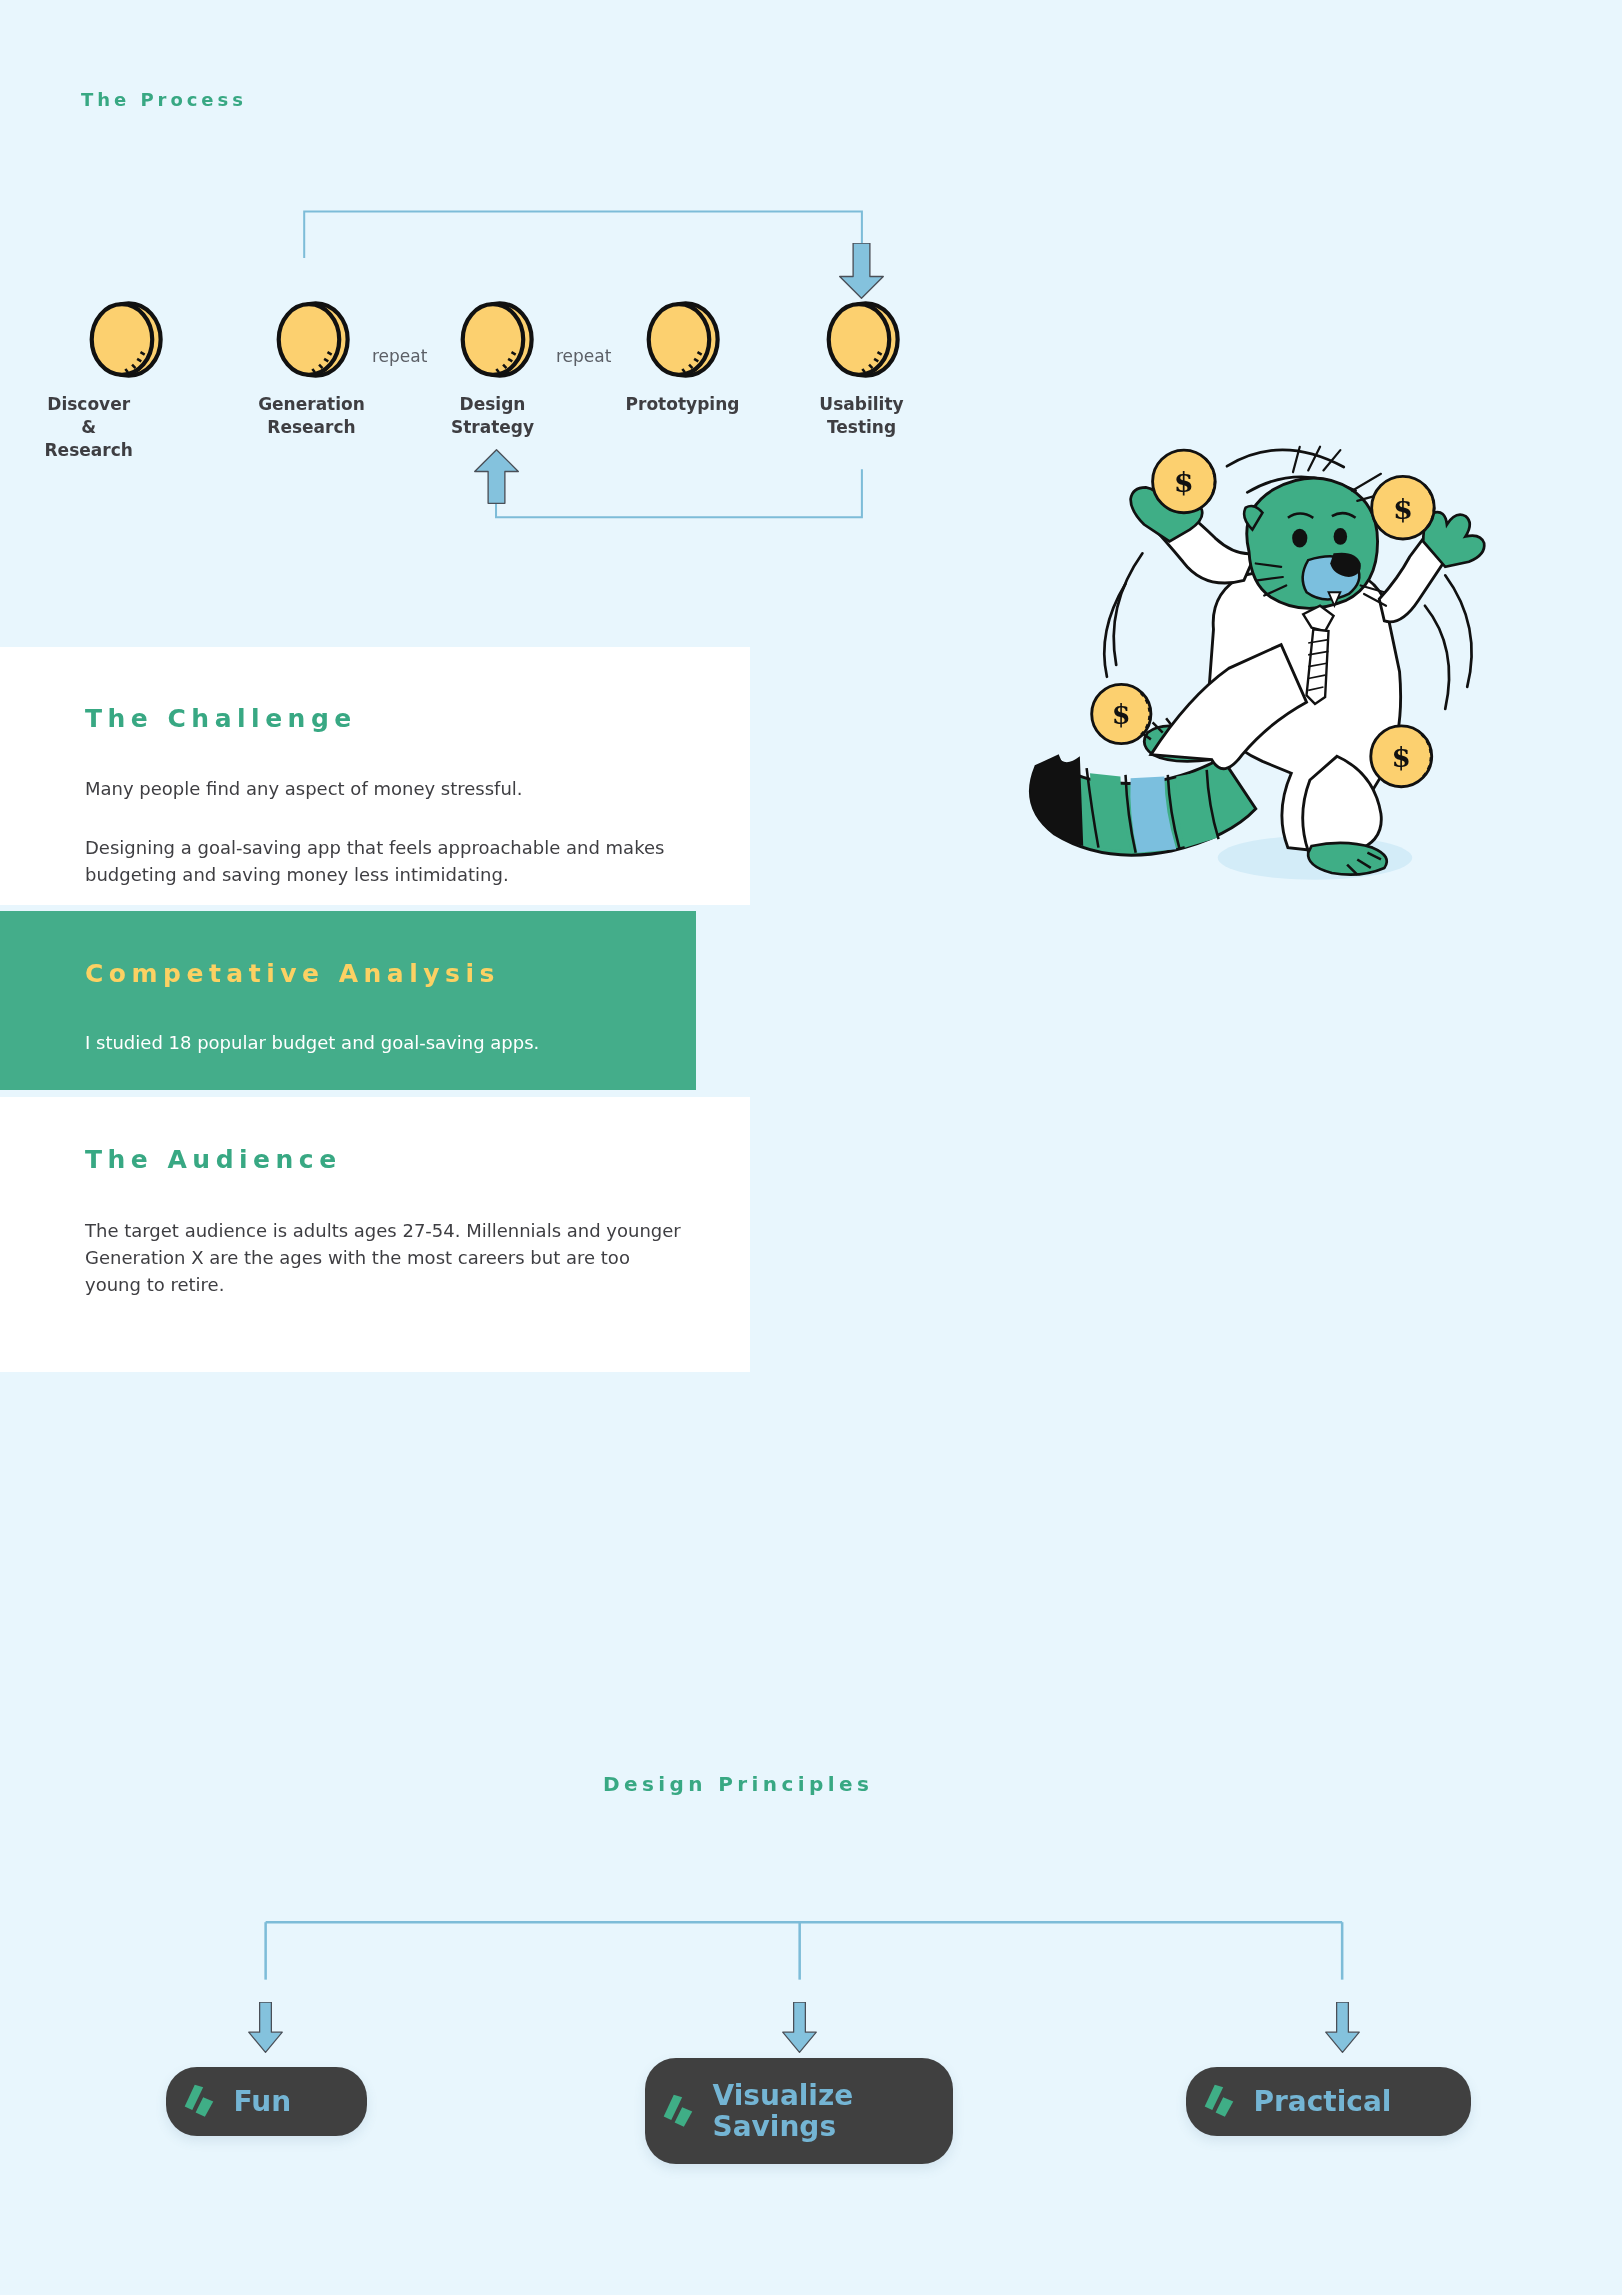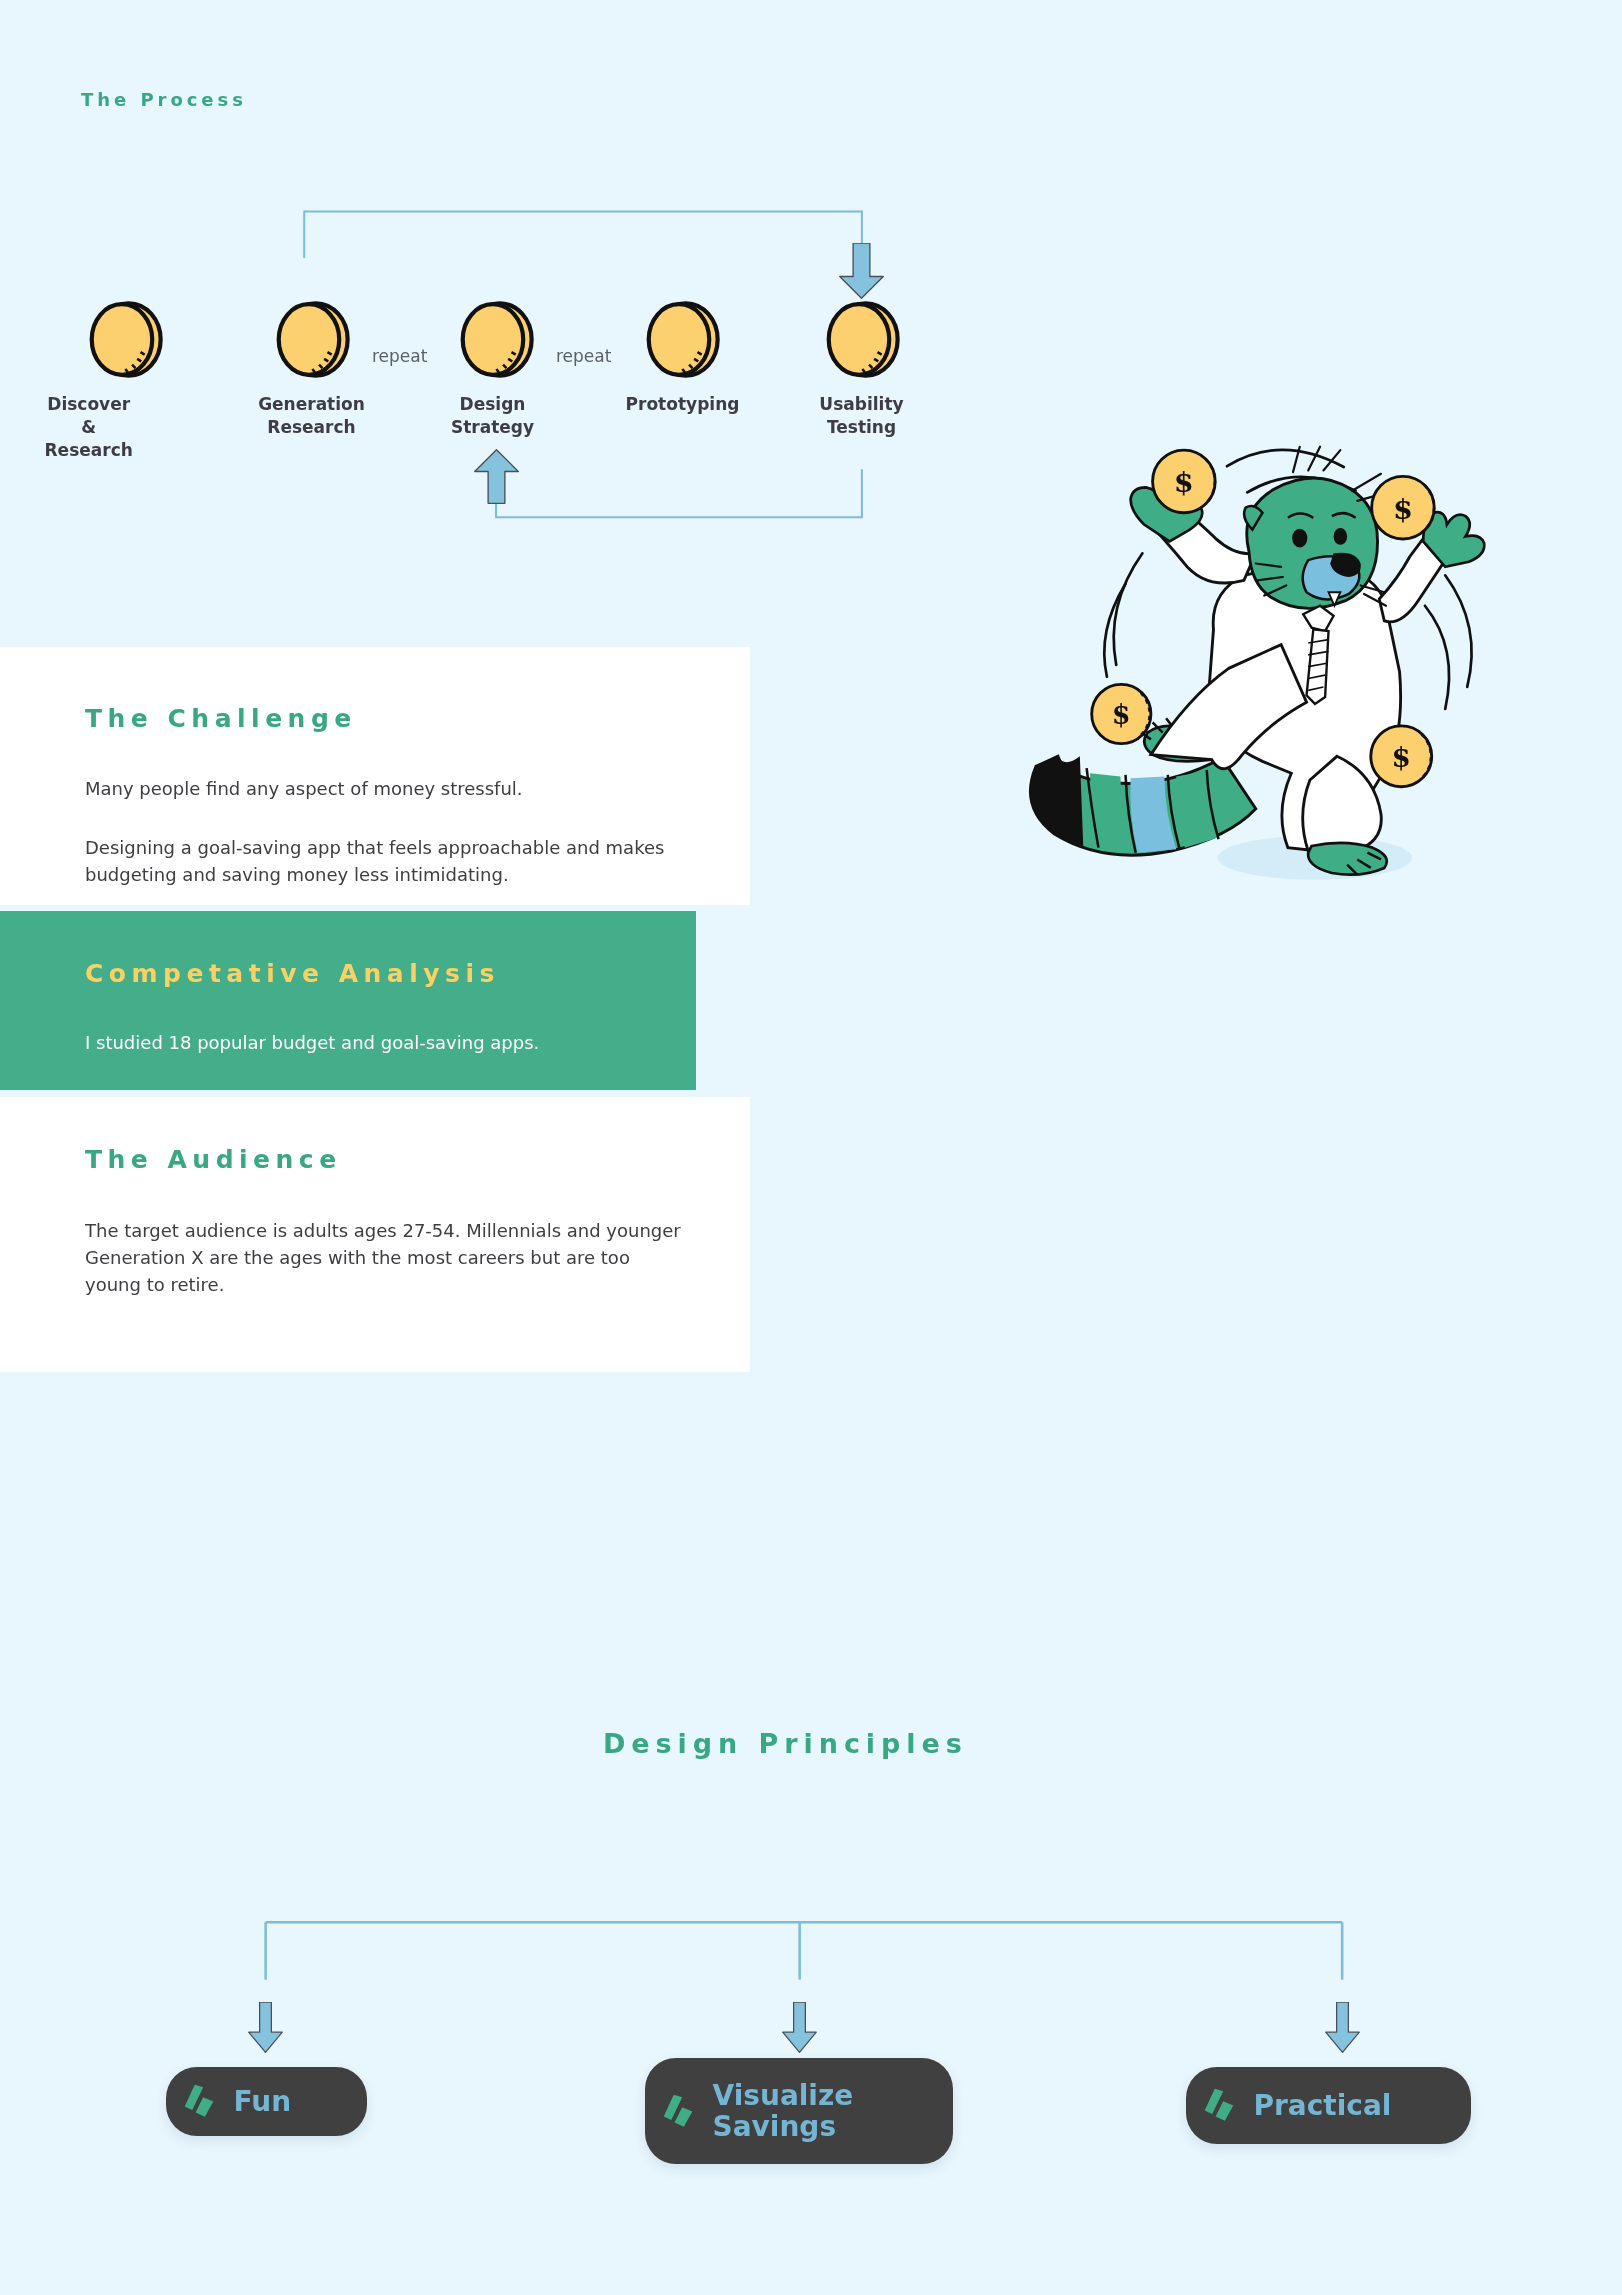--- a/index.html
+++ b/index.html
@@ -84,21 +84,21 @@
 
   
   #interviews{position:absolute;left:723px;top:1382px;width:845px;height:287px;}
   #interviews .blob{position:absolute;inset:0;}
   #interviews .iv-h{position:absolute;left:104px;top:93px;color:#38a883;
     font-size:25px;font-weight:bold;letter-spacing:.22em;}
   #interviews .iv-p{position:absolute;left:105px;top:152px;width:592px;
     color:#3e3e42;font-size:18px;line-height:1.5;}
 
   
-  #dp-title{left:603px;top:1728px;font-size:27px;}
+  #dp-title{left:603px;top:1772px;font-size:20px;}
   #dp-wrap{position:absolute;left:0;top:1885px;width:1623px;height:355px;}
 
   .dp-card{
     position:absolute;
     background:#404040;
     box-shadow:0 5px 12px rgba(60,110,140,.13);
     display:flex;
     align-items:center;
     gap:13.5px;
     padding:12px 22px 12px 17px;
@@ -352,21 +352,21 @@
 
     <div class="dp-card" style="left:645px;top:173px;width:308px;height:106px;">
       <svg class="dp-icon" viewBox="0 0 44 44">
         <path d="M14 2 L24 5 L11 32 L2 28 Z" fill="#3fae86"></path>
         <path d="M24 17 L36 22 L26 40 L15 35 Z" fill="#3fae86"></path>
       </svg>
       <div class="dp-label" style="white-space: pre-line;">Visualize
 Savings</div>
     </div>
 
-    <div class="dp-card" style="left:1186px;top:182px;width:285px;height:77px;">
+    <div class="dp-card" style="left:1186px;top:182px;width:285px;height:69px;">
       <svg class="dp-icon" viewBox="0 0 44 44">
         <path d="M14 2 L24 5 L11 32 L2 28 Z" fill="#3fae86"></path>
         <path d="M24 17 L36 22 L26 40 L15 35 Z" fill="#3fae86"></path>
       </svg>
       <div class="dp-label" style="white-space: pre-line;">Practical</div>
     </div>
   </div>
 
 </div>
 

